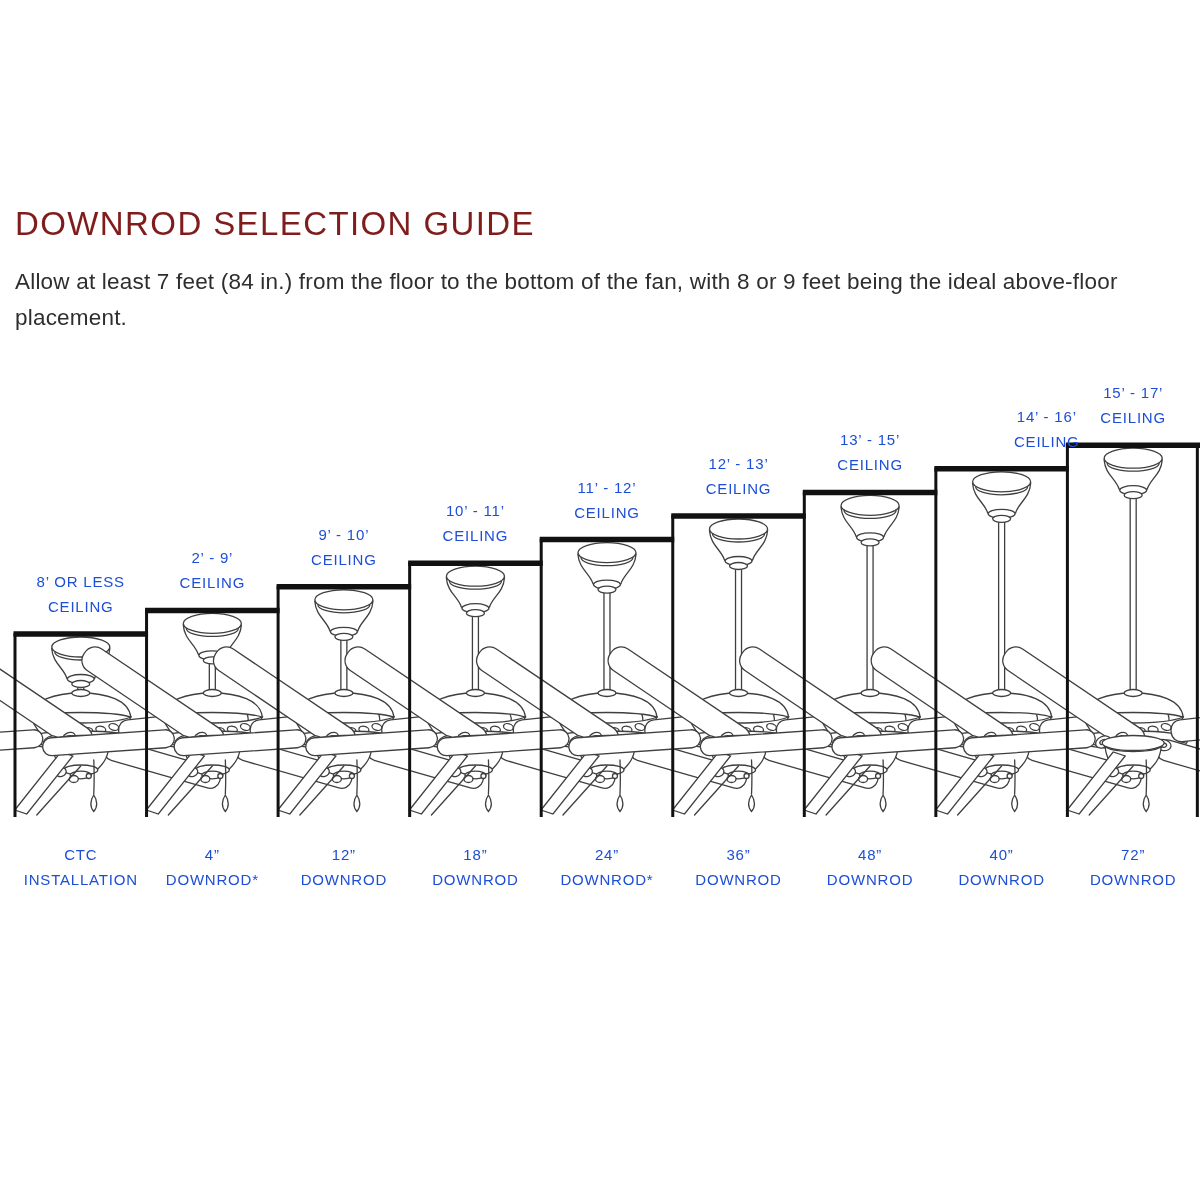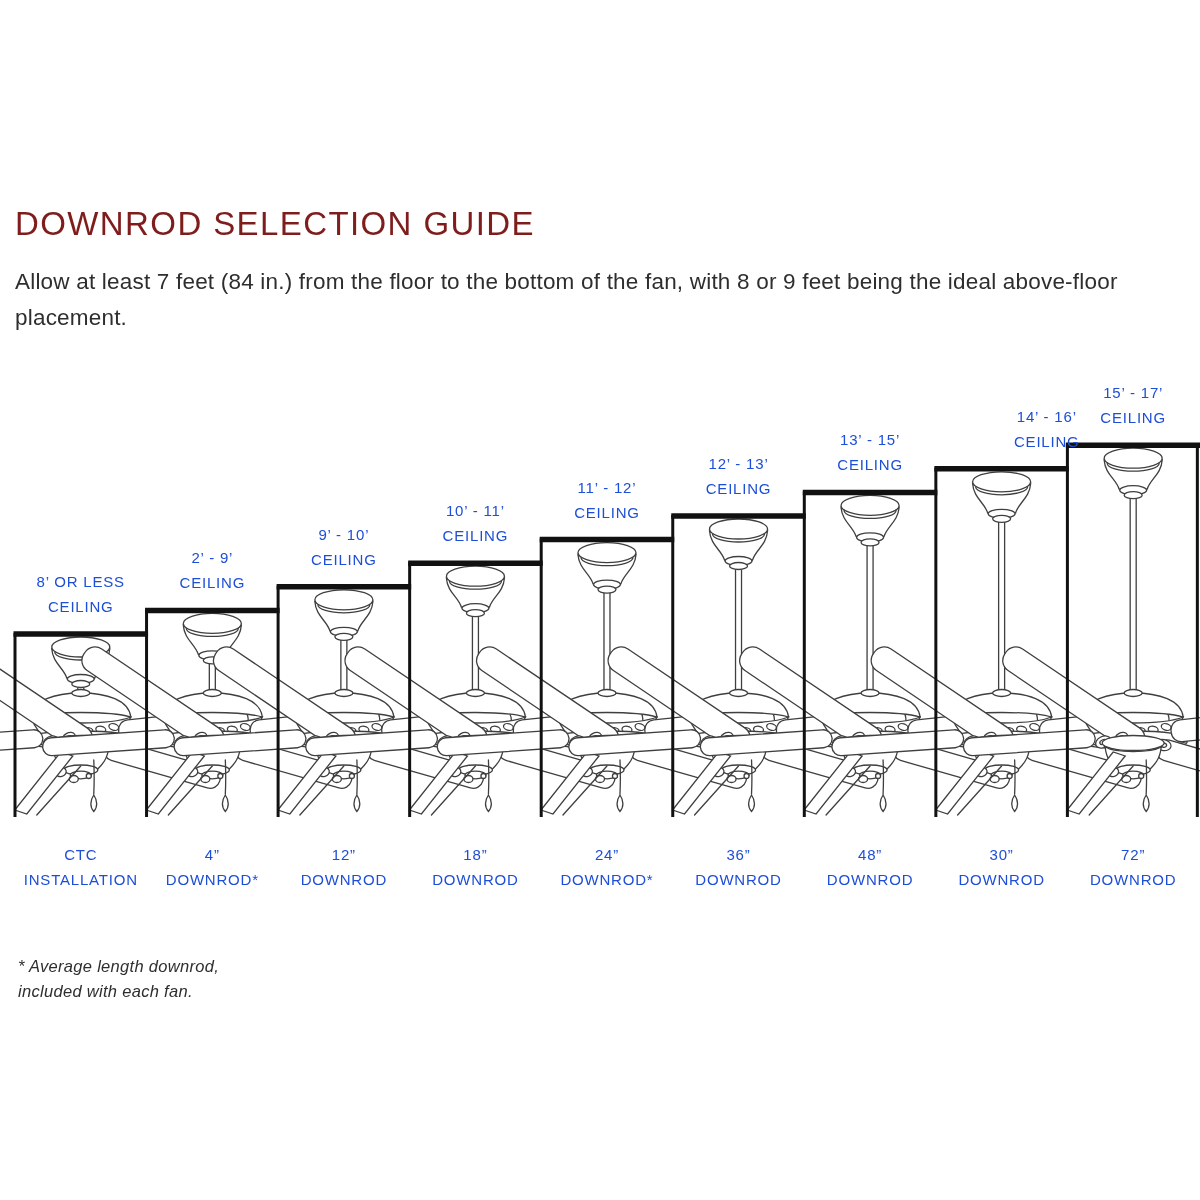--- a/index.html
+++ b/index.html
@@ -190,30 +190,26 @@
       </div>
       <div class="lbl" style="left: 804.3px; width: 131.55px; top: 842px;">
         <span>48”</span>
         <span>DOWNROD</span>
       </div>
       <div class="lbl" style="left: 981px; width: 131.55px; bottom: 746.2px;">
         <span>14’ - 16’</span>
         <span>CEILING</span>
       </div>
       <div class="lbl" style="left: 935.85px; width: 131.55px; top: 842px;">
-        <span>30”</span>
+        <span>40”</span>
         <span>DOWNROD</span>
       </div>
       <div class="lbl" style="left: 1067.4px; width: 131.55px; bottom: 769.8px;">
         <span>15’ - 17’</span>
         <span>CEILING</span>
       </div>
       <div class="lbl" style="left: 1067.4px; width: 131.55px; top: 842px;">
         <span>72”</span>
         <span>DOWNROD</span>
       </div>
     </div>
 
-  <div class="footnote">
-    <span>* Average length downrod,</span>
-    <span>included with each fan.</span>
-  </div>
 </div>
 
 </body></html>

